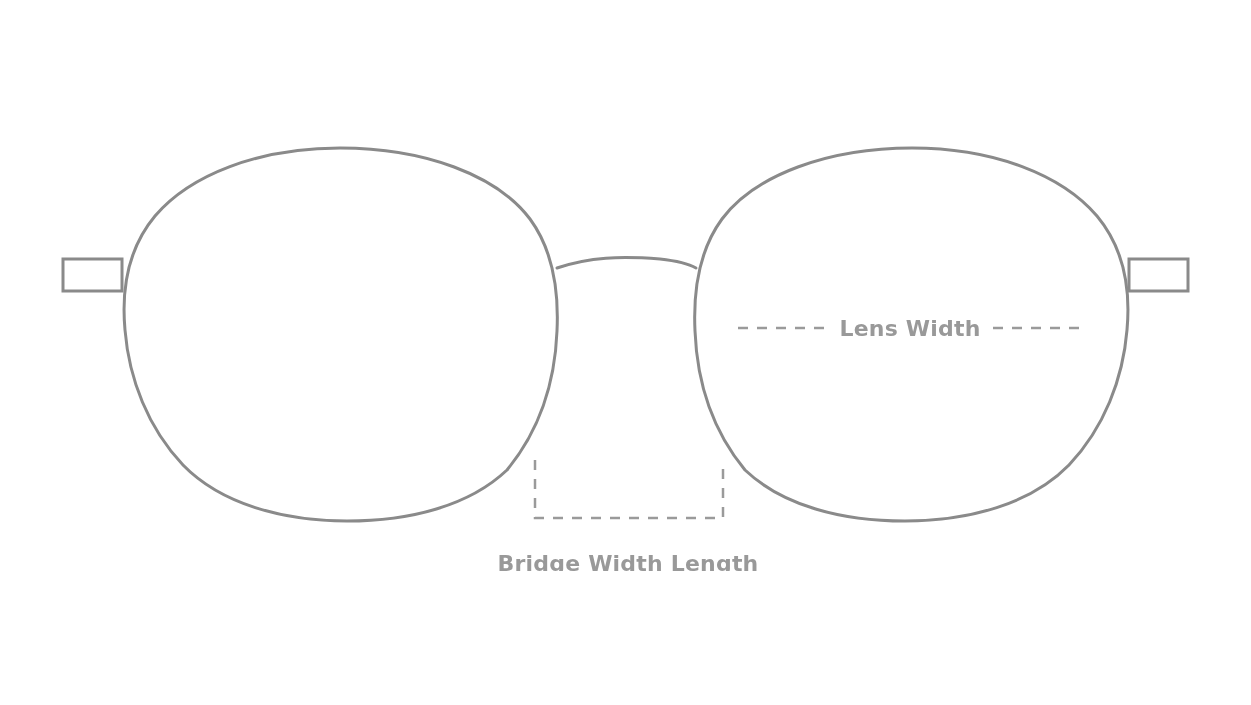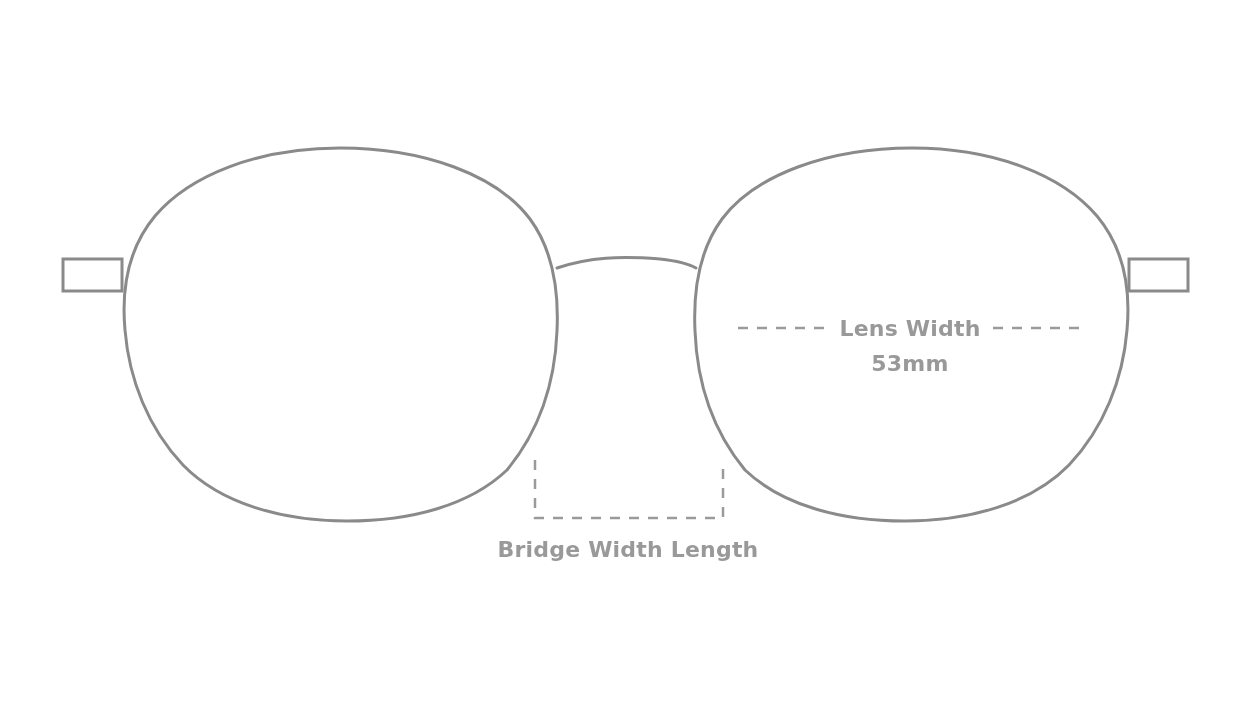--- a/index.html
+++ b/index.html
@@ -39,21 +39,21 @@
     white-space: nowrap;
     user-select: none;
   }
   #lens-width-label {
     left: 760px;
     top: 311px;
     width: 300px;
   }
   #bridge-width-label {
     left: 478px;
-    top: 532px;
+    top: 546px;
     width: 300px;
   }
   .label-line-1 { display: block; }
   .label-line-2 { display: block; }
 </style>
 </head>
 <body>
 
 <div id="stage">
 
@@ -88,20 +88,19 @@
     <line x1="738" y1="328" x2="828" y2="328" stroke="#9a9a9a" stroke-width="2.5" stroke-dasharray="10 9"></line>
 
     <line x1="993" y1="328" x2="1085" y2="328" stroke="#9a9a9a" stroke-width="2.5" stroke-dasharray="10 9"></line>
 
     <path d="M 535 460 L 535 518 L 723 518 L 723 460" fill="none" stroke="#9a9a9a" stroke-width="2.5" stroke-dasharray="10 9"></path>
 
   </svg>
 
   <div class="diagram-label" id="lens-width-label">
     <span class="label-line-1">Lens Width</span>
-    <span class="label-line-2">53mm</span>
   </div>
 
   <div class="diagram-label" id="bridge-width-label">
     <span class="label-line-1">Bridge Width Length</span>
   </div>
 
 </div>
 
 </body></html>

